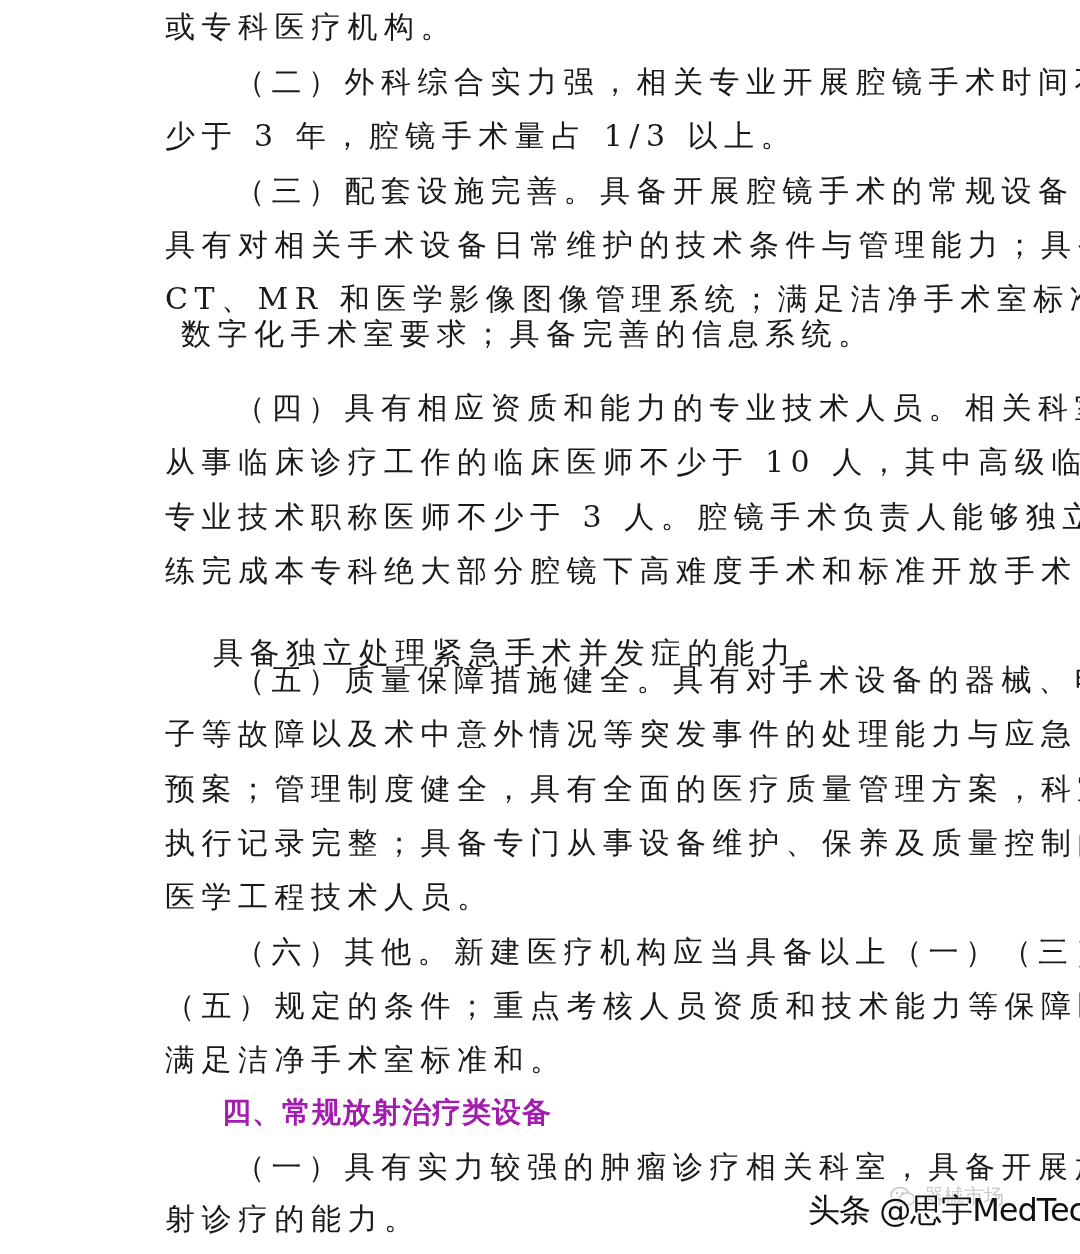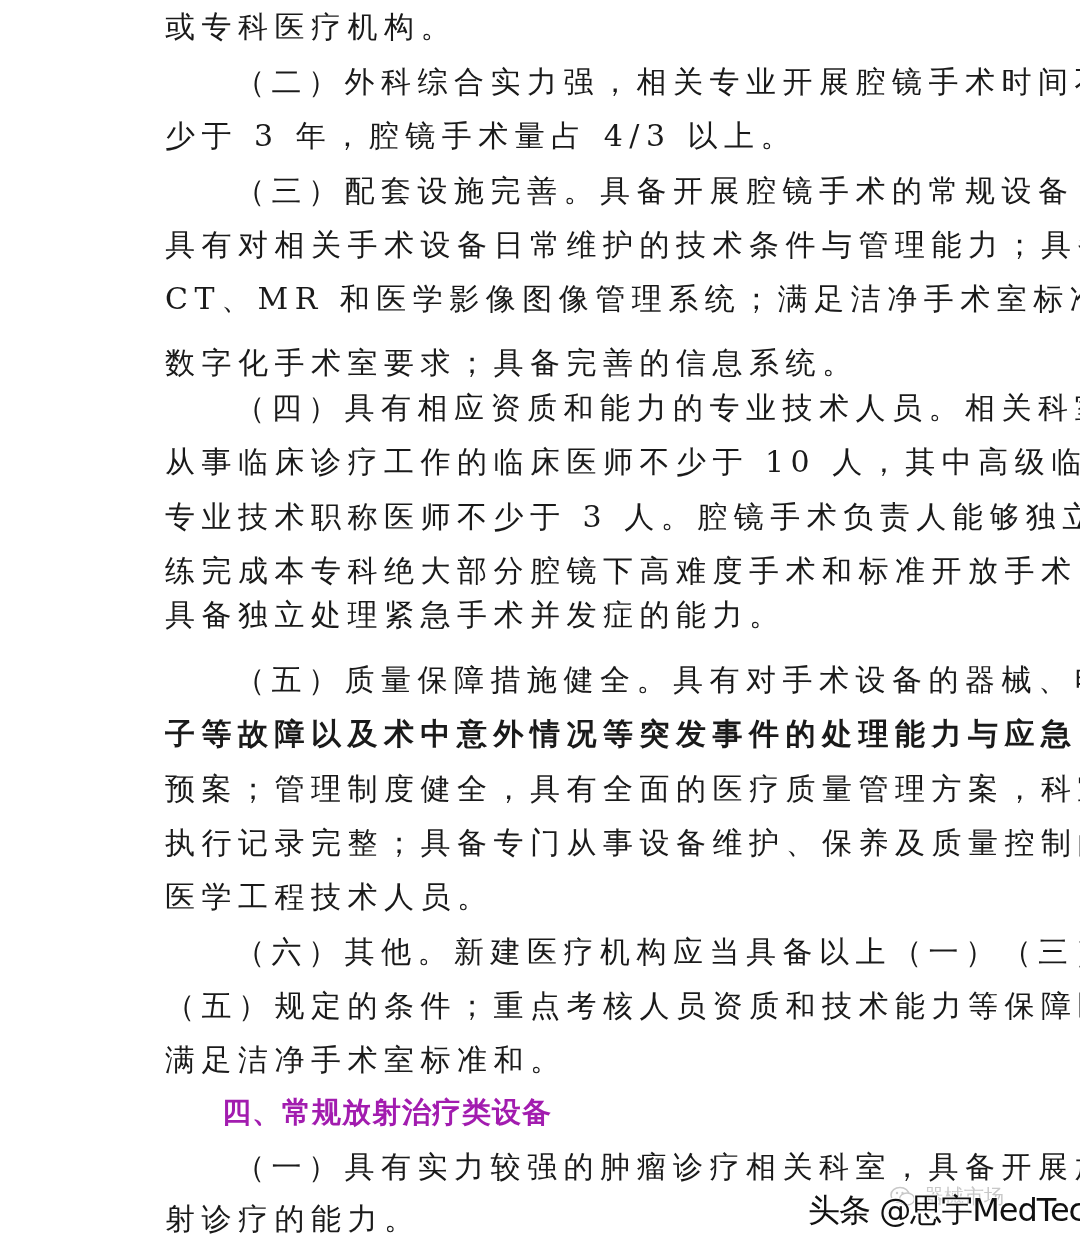--- a/index.html
+++ b/index.html
@@ -86,32 +86,32 @@
       position: relative;
     }
   </style>
 </head>
 <body>
 
 <div class="page">
   <div id="body-lines">
       <div class="line last" style="top: 0px;">或专科医疗机构。</div>
       <div class="line indent" style="top: 55px;">（二）外科综合实力强，相关专业开展腔镜手术时间不</div>
-      <div class="line last" style="top: 109px;">少于 3 年，腔镜手术量占 4/3 以上。</div>
+      <div class="line last" style="top: 109px;">少于 3 年，腔镜手术量占 1/3 以上。</div>
       <div class="line indent" style="top: 164px;">（三）配套设施完善。具备开展腔镜手术的常规设备，</div>
       <div class="line" style="top: 218px;">具有对相关手术设备日常维护的技术条件与管理能力；具备</div>
       <div class="line" style="top: 272px;">CT、MR 和医学影像图像管理系统；满足洁净手术室标准和</div>
-      <div class="line last" style="top: 336px;">数字化手术室要求；具备完善的信息系统。</div>
+      <div class="line last" style="top: 307px; margin-left: 16px;">数字化手术室要求；具备完善的信息系统。</div>
       <div class="line indent" style="top: 381px;">（四）具有相应资质和能力的专业技术人员。相关科室</div>
       <div class="line" style="top: 435px;">从事临床诊疗工作的临床医师不少于 10 人，其中高级临床</div>
       <div class="line" style="top: 490px;">专业技术职称医师不少于 3 人。腔镜手术负责人能够独立熟</div>
       <div class="line" style="top: 544px;">练完成本专科绝大部分腔镜下高难度手术和标准开放手术，</div>
-      <div class="line last" style="top: 588px;">具备独立处理紧急手术并发症的能力。</div>
+      <div class="line last" style="top: 626px; margin-left: 48px;">具备独立处理紧急手术并发症的能力。</div>
       <div class="line indent" style="top: 653px;">（五）质量保障措施健全。具有对手术设备的器械、电</div>
-      <div class="line" style="top: 707px; font-weight: bold;">子等故障以及术中意外情况等突发事件的处理能力与应急</div>
+      <div class="line" style="top: 707px;">子等故障以及术中意外情况等突发事件的处理能力与应急</div>
       <div class="line" style="top: 762px;">预案；管理制度健全，具有全面的医疗质量管理方案，科室</div>
       <div class="line" style="top: 816px;">执行记录完整；具备专门从事设备维护、保养及质量控制的</div>
       <div class="line last" style="top: 870px;">医学工程技术人员。</div>
       <div class="line indent" style="top: 925px;">（六）其他。新建医疗机构应当具备以上（一）（三）（四）</div>
       <div class="line" style="top: 979px;">（五）规定的条件；重点考核人员资质和技术能力等保障医</div>
       <div class="line last" style="top: 1033px;">满足洁净手术室标准和。</div>
     </div>
 
   <div class="heading" id="section-heading" style="top: 1085px;">四、常规放射治疗类设备</div>
 

